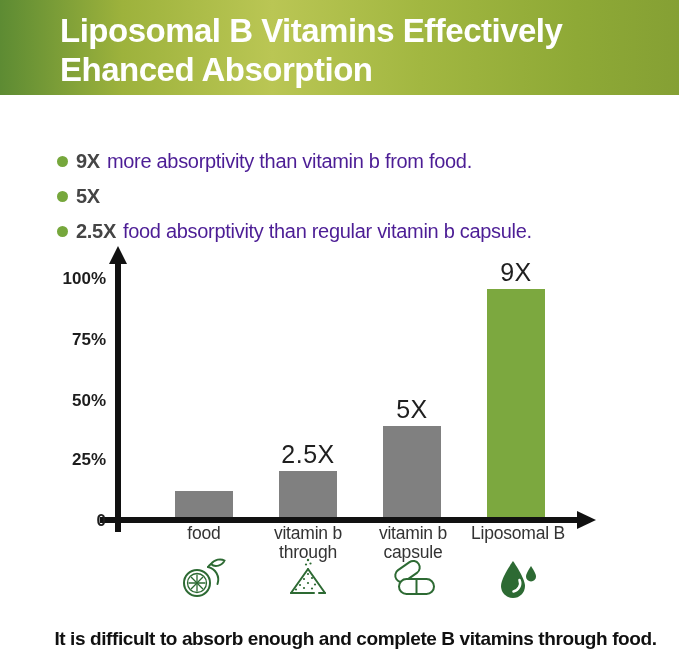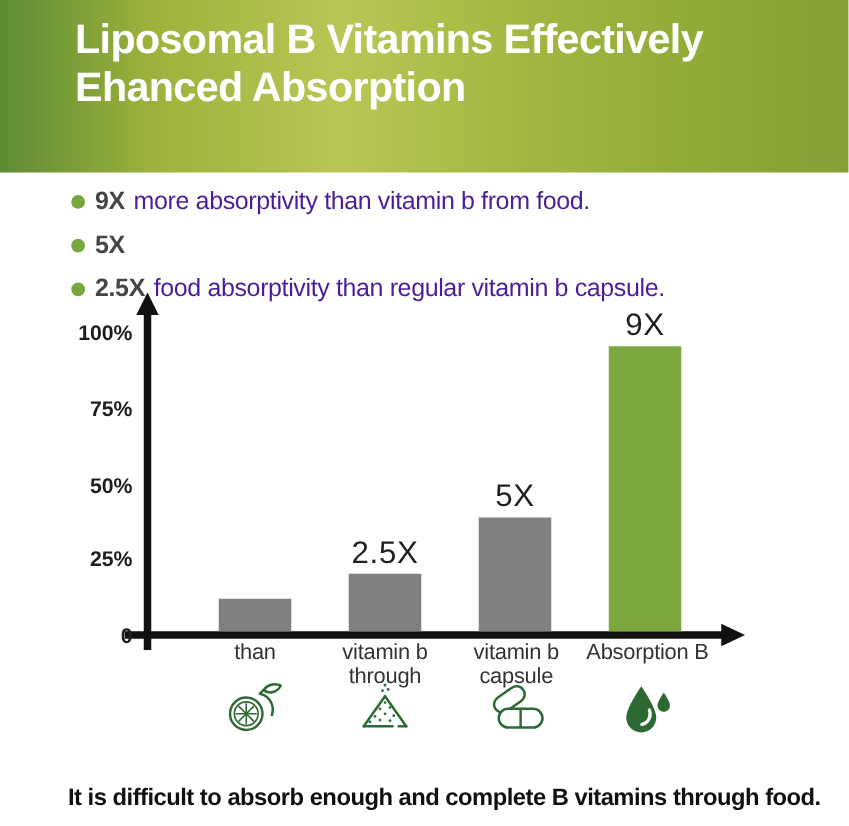--- a/index.html
+++ b/index.html
@@ -1,35 +1,35 @@
 <!DOCTYPE html>
 <html><head>
 <meta charset="utf-8">
 <style>
   * { margin:0; padding:0; box-sizing:border-box; }
   html,body { background:#fff; }
   body { font-family:"Liberation Sans","DejaVu Sans",sans-serif; }
   .page { position:relative; width:679px; height:661px; background:#fff; overflow:hidden; }
 
   
-  .hero { position:absolute; left:0; top:0; width:679px; height:138px;
+  .hero { position:absolute; left:0; top:0; width:679px; height:95px;
     background:linear-gradient(90deg,#5d8b33 0%,#9db23c 18%,#bac654 40%,#a2b741 62%,#8ea936 85%,#85a034 100%);padding-left:16px; }
   .hero .titles { position:absolute; left:60px; top:11px; }
   .hero .t1 { display:block; color:#ffffff; font-size:33px; font-weight:700; line-height:39px; letter-spacing:-0.5px; }
   .hero .subtitle { position:absolute; left:61px; top:91px; color:#17270d; font-size:24px; font-weight:400; letter-spacing:-0.3px; white-space:nowrap; }
 
   
   .bullets { position:absolute; left:57px; top:149px; list-style:none; }
   .bullets li { display:flex; align-items:center; height:25px; margin-bottom:10px; white-space:nowrap; }
   .dot { width:11px; height:11px; border-radius:50%; background:#76a73c; margin-right:8px; flex:0 0 auto; }
   .bullets b { color:#454545; font-size:20px; font-weight:700; margin-right:7px; letter-spacing:-0.3px; }
   .bullets .btxt { color:#4c1d95; font-size:20px; letter-spacing:-0.3px; }
 
   
-  .chart { position:absolute; left:0; top:232px; width:609px; height:365px; }
+  .chart { position:absolute; left:0; top:244px; width:609px; height:365px; }
   .axes { position:absolute; left:0; top:0; }
   .yt { position:absolute; left:40px; width:66px; text-align:right; font-size:17px; font-weight:700; color:#1d1d1d; line-height:22px; }
   .yt-0{top:24px} .yt-1{top:85px} .yt-2{top:146px} .yt-3{top:205px} .yt-4{top:266px}
   .bar-col { position:absolute; bottom:92px; width:58px; display:flex; flex-direction:column; align-items:center; }
   .bar-col .blabel { font-size:25px; font-weight:500; color:#1f1f1f; line-height:27px; margin-bottom:3px; letter-spacing:0.5px; }
   .bar-col .bar { width:58px; }
   .col-0{left:175px} .col-1{left:279px} .col-2{left:383px} .col-3{left:487px}
   .cat { position:absolute; top:280px; width:124px; text-align:center; color:#333; font-size:17.5px; line-height:19px; letter-spacing:-0.2px; }
   .cat-0{left:142px} .cat-1{left:246px} .cat-2{left:351px} .cat-3{left:456px}
   .icon-cell { position:absolute; top:313px; width:124px; display:flex; justify-content:center; }
@@ -92,33 +92,33 @@
     <div class="bar-col col-2">
       <span class="blabel">5X</span>
       <div class="bar" style="height: 91px; background: rgb(128, 128, 128);"></div>
     </div>
     <div class="bar-col col-3">
       <span class="blabel">9X</span>
       <div class="bar" style="height: 228px; background: rgb(124, 168, 63);"></div>
     </div>
 
     <div class="cat cat-0">
-      <span style="display:block">than</span>
+      <span style="display:block">food</span>
       <span style="display:block"></span>
     </div>
     <div class="cat cat-1">
       <span style="display:block">vitamin b</span>
       <span style="display:block">through</span>
     </div>
     <div class="cat cat-2">
       <span style="display:block">vitamin b</span>
       <span style="display:block">capsule</span>
     </div>
     <div class="cat cat-3">
-      <span style="display:block">Absorption B</span>
+      <span style="display:block">Liposomal B</span>
     </div>
 
     <div class="icon-cell cat-0">
       <svg width="48" height="42" viewBox="0 0 48 42" fill="none" stroke="#2d6a33" stroke-width="2" stroke-linecap="round">
         <path d="M28 10 a13 13 0 0 1 9.5 17"></path>
         <circle cx="17" cy="26" r="13"></circle>
         <circle cx="17" cy="26" r="9.5" stroke-width="1.3"></circle>
         <g stroke-width="1.3">
           <line x1="17" y1="26" x2="17" y2="18"></line>
             <line x1="17" y1="26" x2="22.7" y2="20.3"></line>

